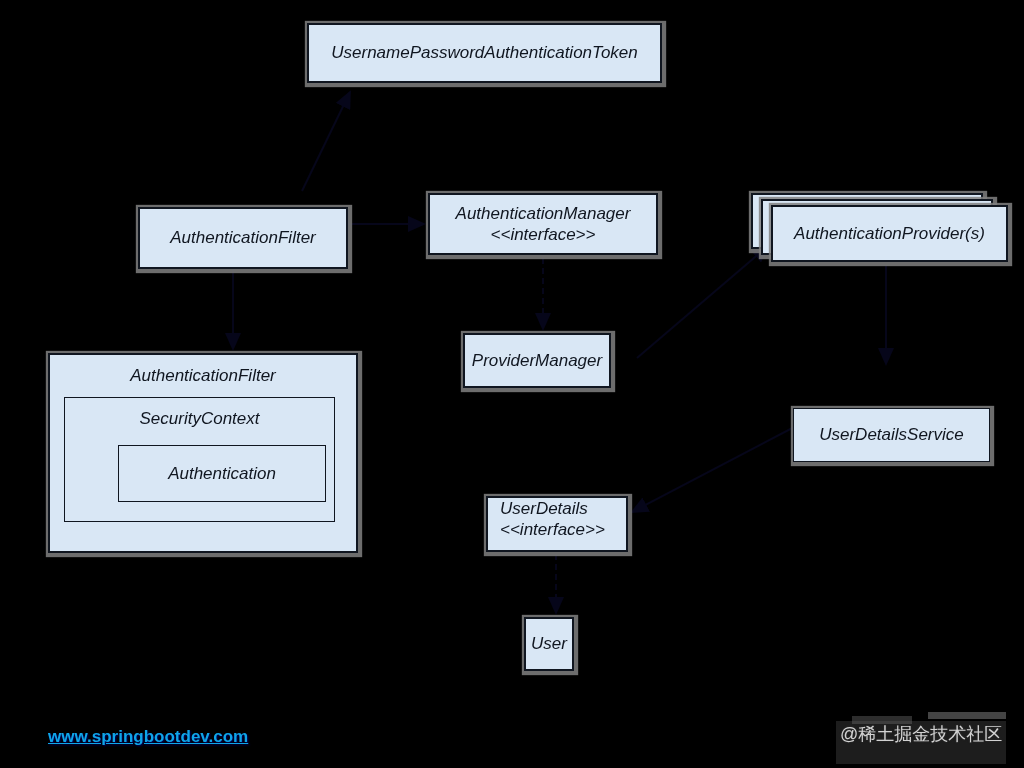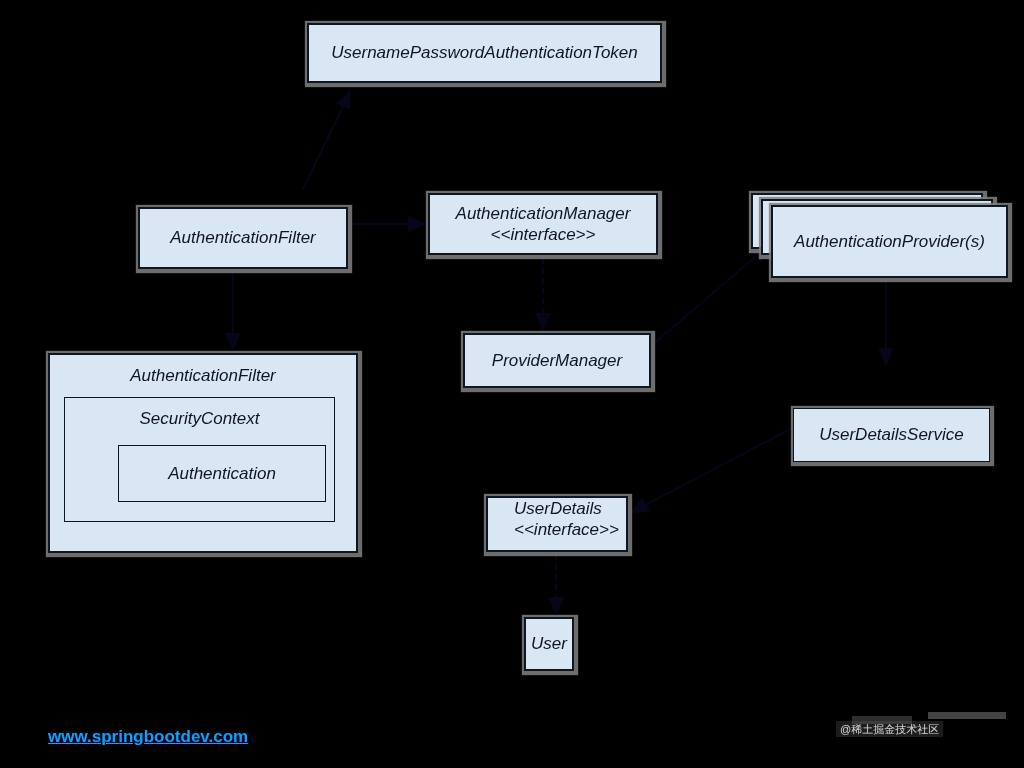--- a/index.html
+++ b/index.html
@@ -16,37 +16,37 @@
     box-shadow:1px 1px 1px 3px rgba(128,128,128,0.85);
     display:flex;align-items:center;justify-content:center;
     text-align:center;
     font-size:17px;
     line-height:1.25;
     box-sizing:border-box;
     font-style:italic;
   }
   .box.noshadow{box-shadow:none;border-width:2px;}
   .box.toplabel{align-items:flex-start;padding-top:10px;}
-  .box.leftalign{justify-content:flex-start;text-align:left;padding-left:26px;}
+  .box.leftalign{justify-content:flex-start;text-align:left;padding-left:12px;}
   .stackback{
     position:absolute;background:#d9e7f5;border:2px solid #101620;
     box-shadow:1px 1px 1px 3px rgba(128,128,128,0.85);box-sizing:border-box;
   }
   #connectors{position:absolute;left:0;top:0;width:1024px;height:768px;}
   .footer-link{
     position:absolute;left:48px;top:727px;
     font-size:17px;font-weight:bold;color:#0ea5e9;
     text-decoration:underline;
     text-shadow:1px 1px 2px rgba(0,0,180,0.55);
   }
   .watermark{
     position:absolute;left:836px;top:721px;
-    font-size:11px;color:#d2d2d2;
+    font-size:18px;color:#d2d2d2;
     background:rgba(105,105,105,0.28);
-    padding:1px 4px 0 4px;
+    padding:1px 4px 18px 4px;
     text-shadow:0 0 2px rgba(60,60,60,0.9);
     white-space:nowrap;
   }
   .watermark-artifact{
     position:absolute;left:928px;top:712px;width:78px;height:7px;
     background:rgba(150,150,150,0.45);
   }
   .wm-patch{
     position:absolute;left:852px;top:716px;width:60px;height:8px;
     background:rgba(130,130,130,0.35);
@@ -81,25 +81,25 @@
   <span>AuthenticationFilter</span>
 </div>
 
 <div class="box" style="left:428px;top:193px;width:230px;height:62px;flex-direction:column;">
   <span>AuthenticationManager</span>
   <span>&lt;&lt;interface&gt;&gt;</span>
 </div>
 
 <div class="stackback" style="left:751px;top:193px;width:232px;height:56px;"></div>
 <div class="stackback" style="left:761px;top:199px;width:232px;height:56px;"></div>
-<div class="box" style="left:771px;top:205px;width:237px;height:73px;">
+<div class="box" style="left:771px;top:205px;width:237px;height:57px;">
   <span>AuthenticationProvider(s)</span>
 </div>
 
-<div class="box" style="left:463px;top:333px;width:188px;height:55px;">
+<div class="box" style="left:463px;top:333px;width:148px;height:55px;">
   <span>ProviderManager</span>
 </div>
 
 <div class="box" style="left:793px;top:368px;width:197px;height:54px;border-width:1.5px;margin-top:40px;">
   <span>UserDetailsService</span>
 </div>
 
 <div class="box toplabel" style="left:48px;top:353px;width:310px;height:200px;">
   <span>AuthenticationFilter</span>
 </div>

